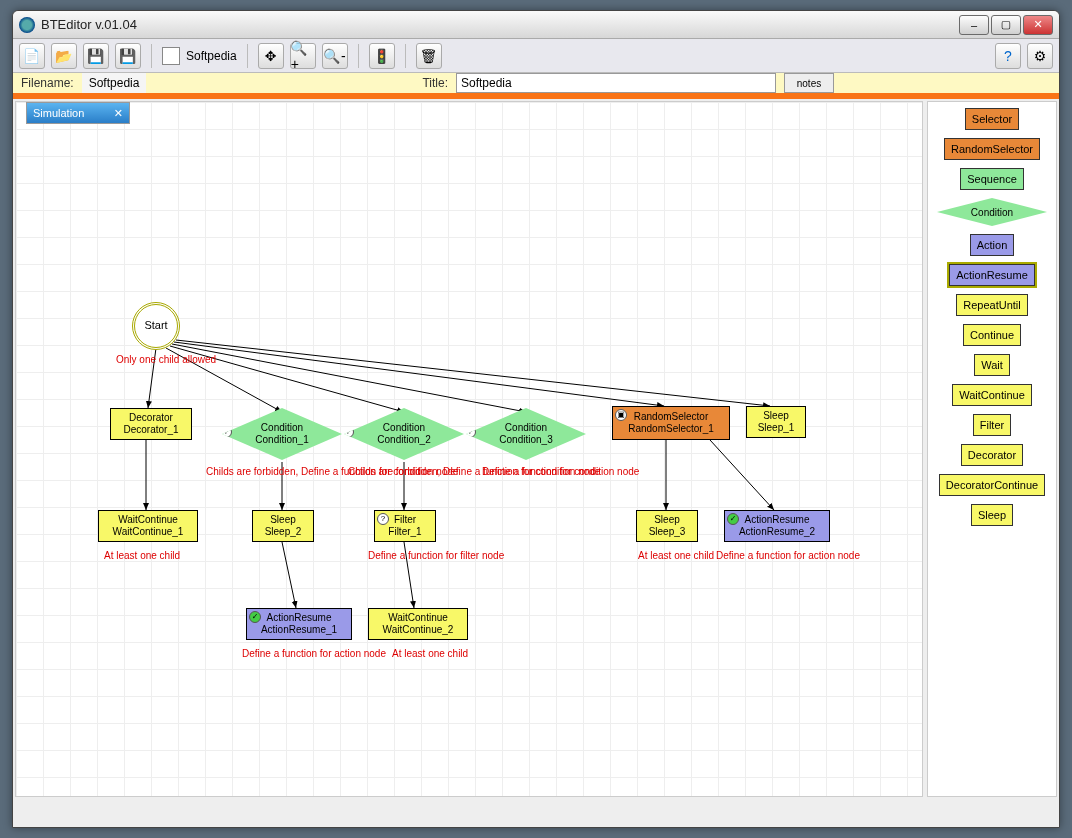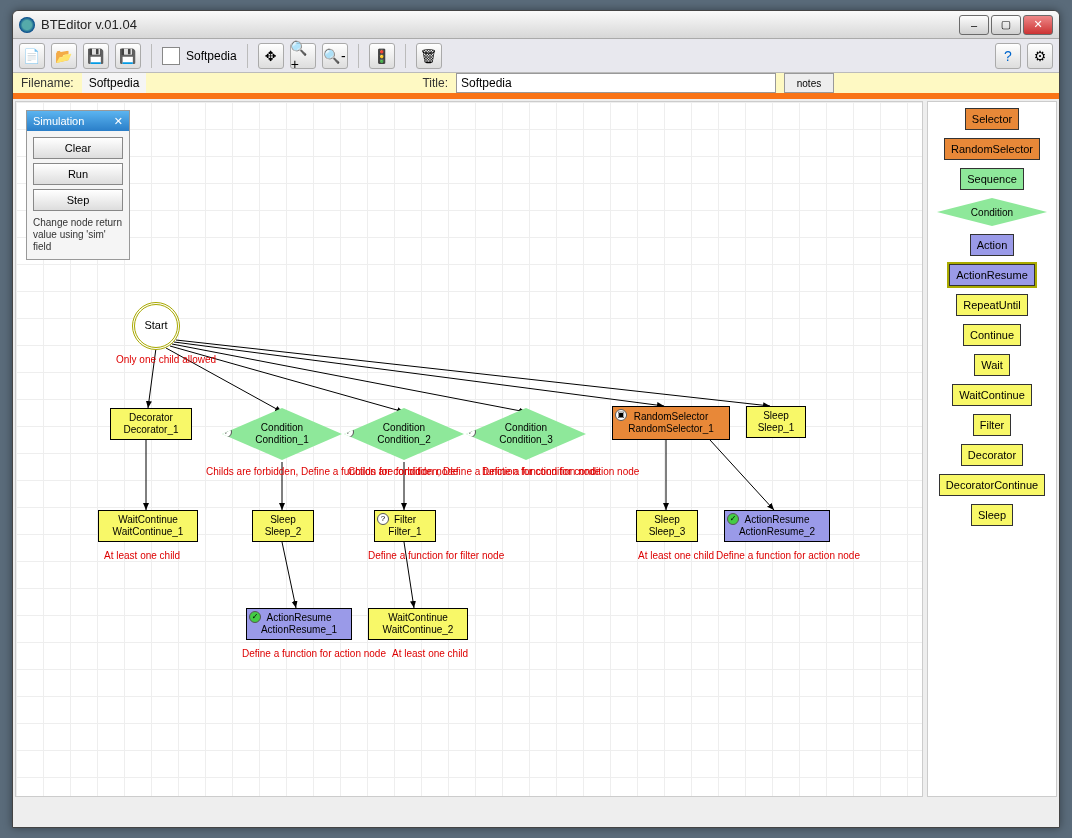--- a/index.html
+++ b/index.html
@@ -25,21 +25,21 @@
 .canvas{position:relative;flex:1;background:#fff;background-image:linear-gradient(#eee 1px,transparent 1px),linear-gradient(90deg,#eee 1px,transparent 1px);background-size:27px 27px;overflow:hidden;border:1px solid #ccc;margin:2px;}
 .statusbar{height:22px;background:#e8e8ee;border-top:1px solid #bbb;display:flex;align-items:center;padding:0 8px;font-size:12px;gap:24px;}
 .statusbar .ko{color:#c00;}
 .palette{width:130px;background:#fff;border:1px solid #ccc;margin:2px;padding:6px 4px;display:flex;flex-direction:column;gap:8px;align-items:center;overflow:hidden;}
 .pitem{font-size:11px;padding:4px 6px;border:1px solid #333;white-space:nowrap;cursor:grab;}
 .pitem.orange{background:#e88838;}
 .pitem.green{background:#8ee89a;}
 .pitem.blue{background:#9a9ae8;}
 .pitem.yellow{background:#f8f868;}
 .pitem.diamond{background:#8ee89a;width:110px;height:28px;clip-path:polygon(50% 0,100% 50%,50% 100%,0 50%);display:flex;align-items:center;justify-content:center;border:none;position:relative;font-size:10px;}
-.sim-panel{position:absolute;left:10px;top:8px;width:104px;background:#f5f5f5;border:1px solid #999;font-size:11px;z-index:50;}
+.sim-panel{position:absolute;left:10px;top:0;width:104px;background:#f5f5f5;border:1px solid #999;font-size:11px;z-index:50;}
 .sim-head{height:20px;background:linear-gradient(#5bb4f0,#2a7ec8);color:#fff;display:flex;align-items:center;padding:0 6px;font-size:11px;justify-content:space-between;}
 .sim-head .x{cursor:pointer;}
 .sim-body{padding:6px;display:flex;flex-direction:column;gap:4px;}
 .sim-body button{height:22px;border:1px solid #888;background:linear-gradient(#fff,#ddd);font-size:11px;cursor:pointer;}
 .sim-note{font-size:10px;color:#333;line-height:1.2;padding-top:2px;}
 
 
 .node{position:absolute;font-size:10px;text-align:center;line-height:1.2;display:flex;flex-direction:column;justify-content:center;cursor:move;}
 .rect{border:1px solid #000;padding:2px 4px;}
 .yellow{background:#f8f868;}
@@ -98,26 +98,20 @@
     <button class="notesbtn">notes</button>
   </div>
 
   <div class="content">
     <div class="canvas">
 
       <div class="sim-panel">
         <div class="sim-head">
           <span>Simulation</span>
           <span class="x">✕</span>
-        </div>
-        <div class="sim-body">
-          <button>Clear</button>
-          <button>Run</button>
-          <button>Step</button>
-          <div class="sim-note">Change node return value using 'sim' field</div>
         </div>
       </div>
 
       <svg class="edges">
         <defs>
             <marker id="ah" markerWidth="8" markerHeight="8" refX="7" refY="3" orient="auto">
               <path d="M0,0 L7,3 L0,6 Z" fill="#000"></path>
             </marker>
           </defs>
         <line x1="140" y1="246" x2="132" y2="306" stroke="#000" marker-end="url(#ah)"></line>

